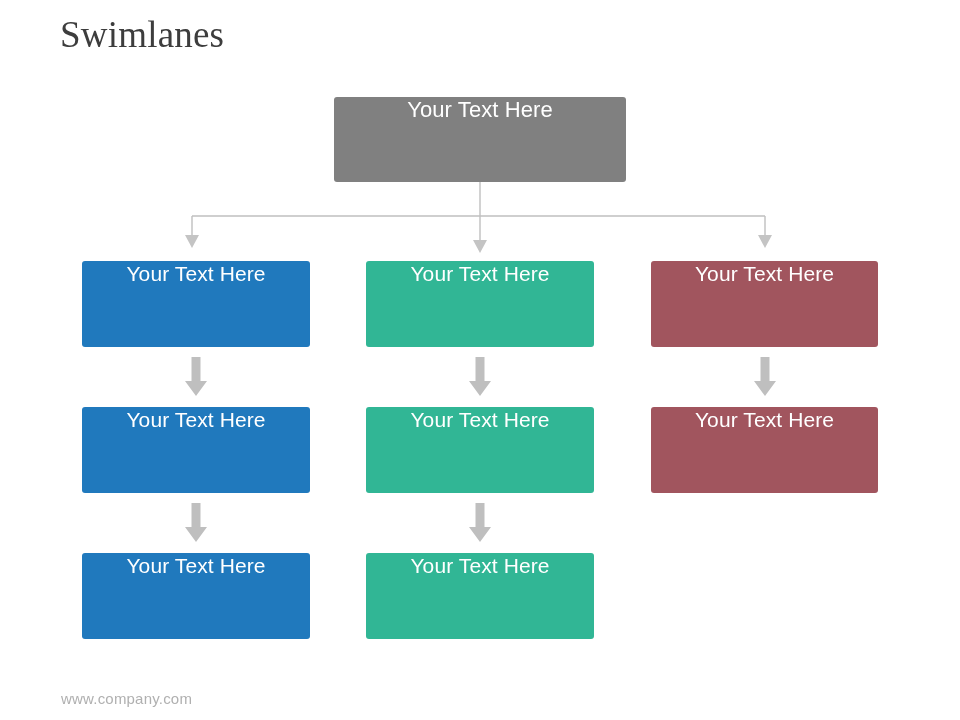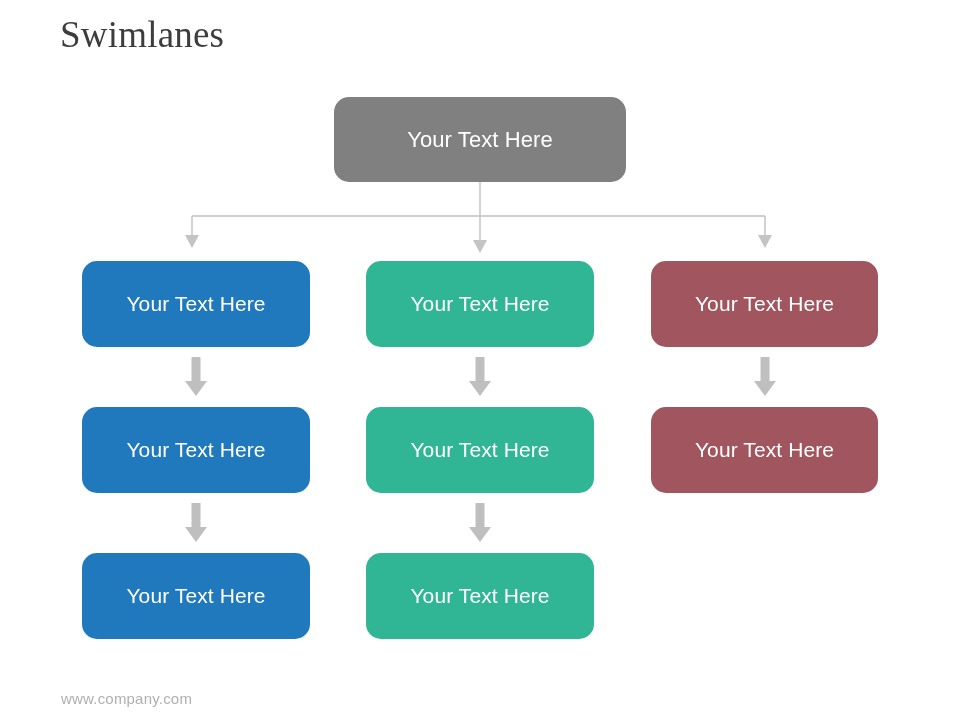--- a/index.html
+++ b/index.html
@@ -54,23 +54,23 @@
     position: absolute;
     left: 0; top: 0;
     width: 960px;
     height: 720px;
     pointer-events: none;
   }
 
   
   .node-box {
     position: absolute;
-    border-radius: 15px;
+    border-radius: 3px;
     display: flex;
-    align-items: center;
+    align-items: flex-start;
     justify-content: center;
     box-sizing: border-box;
   }
   .node-label {
     color: #ffffff;
     font-size: 21px;
     line-height: 26px;
     font-weight: 400;
     letter-spacing: 0.1px;
     white-space: nowrap;

